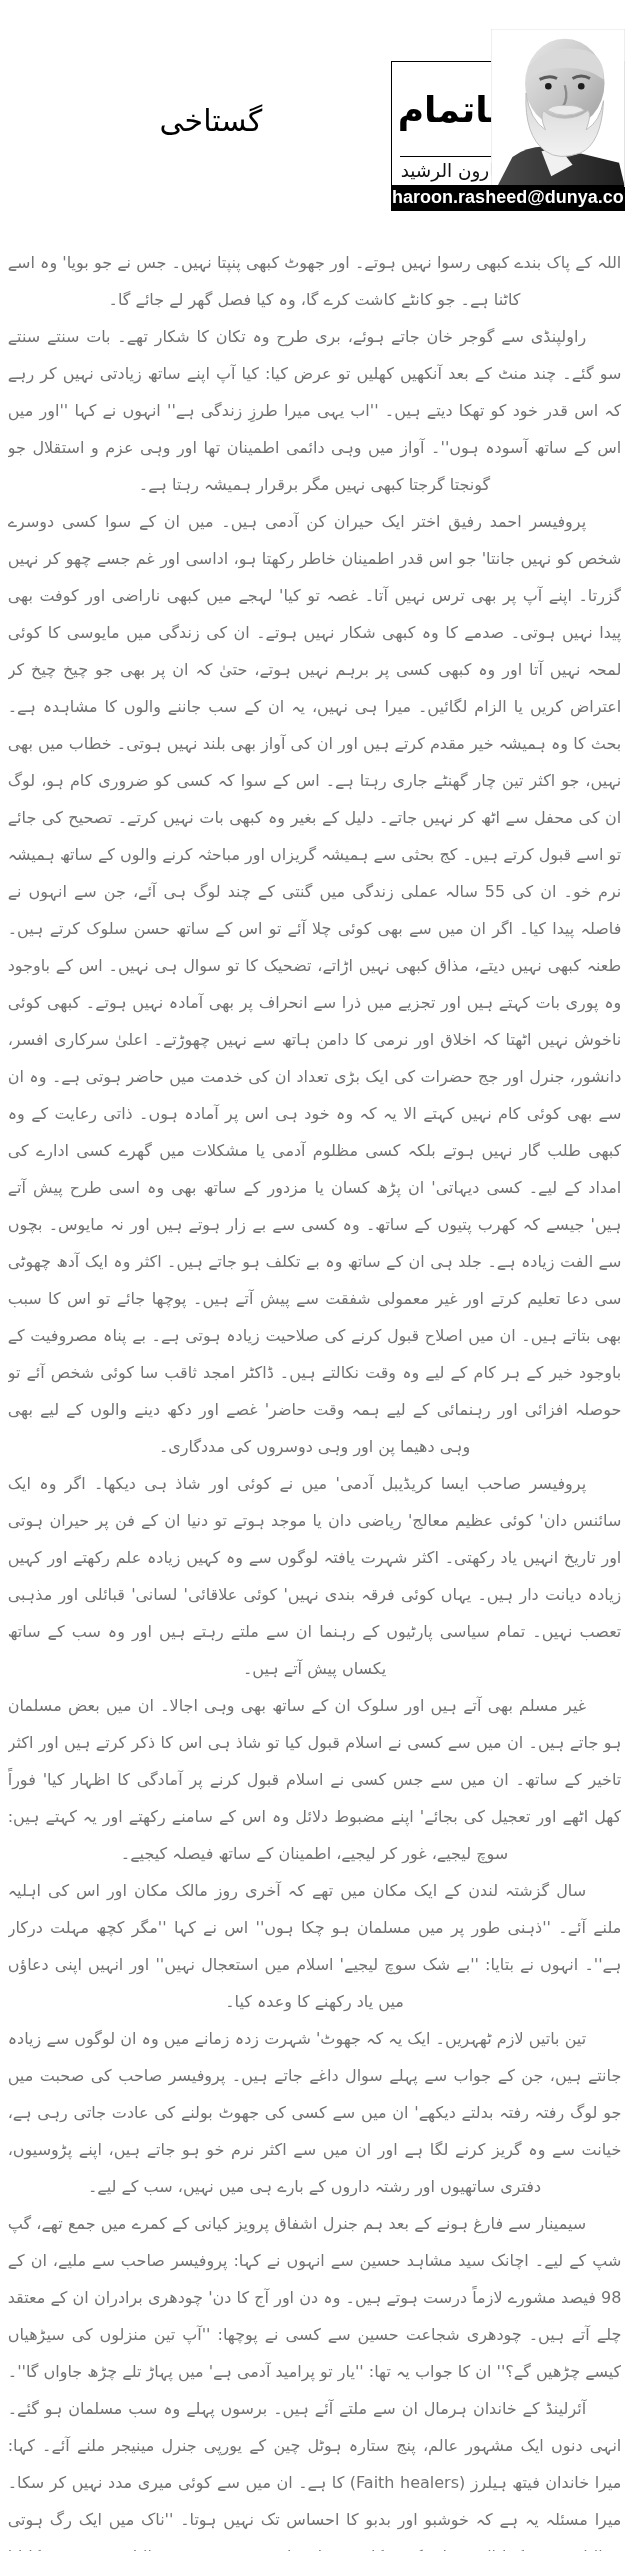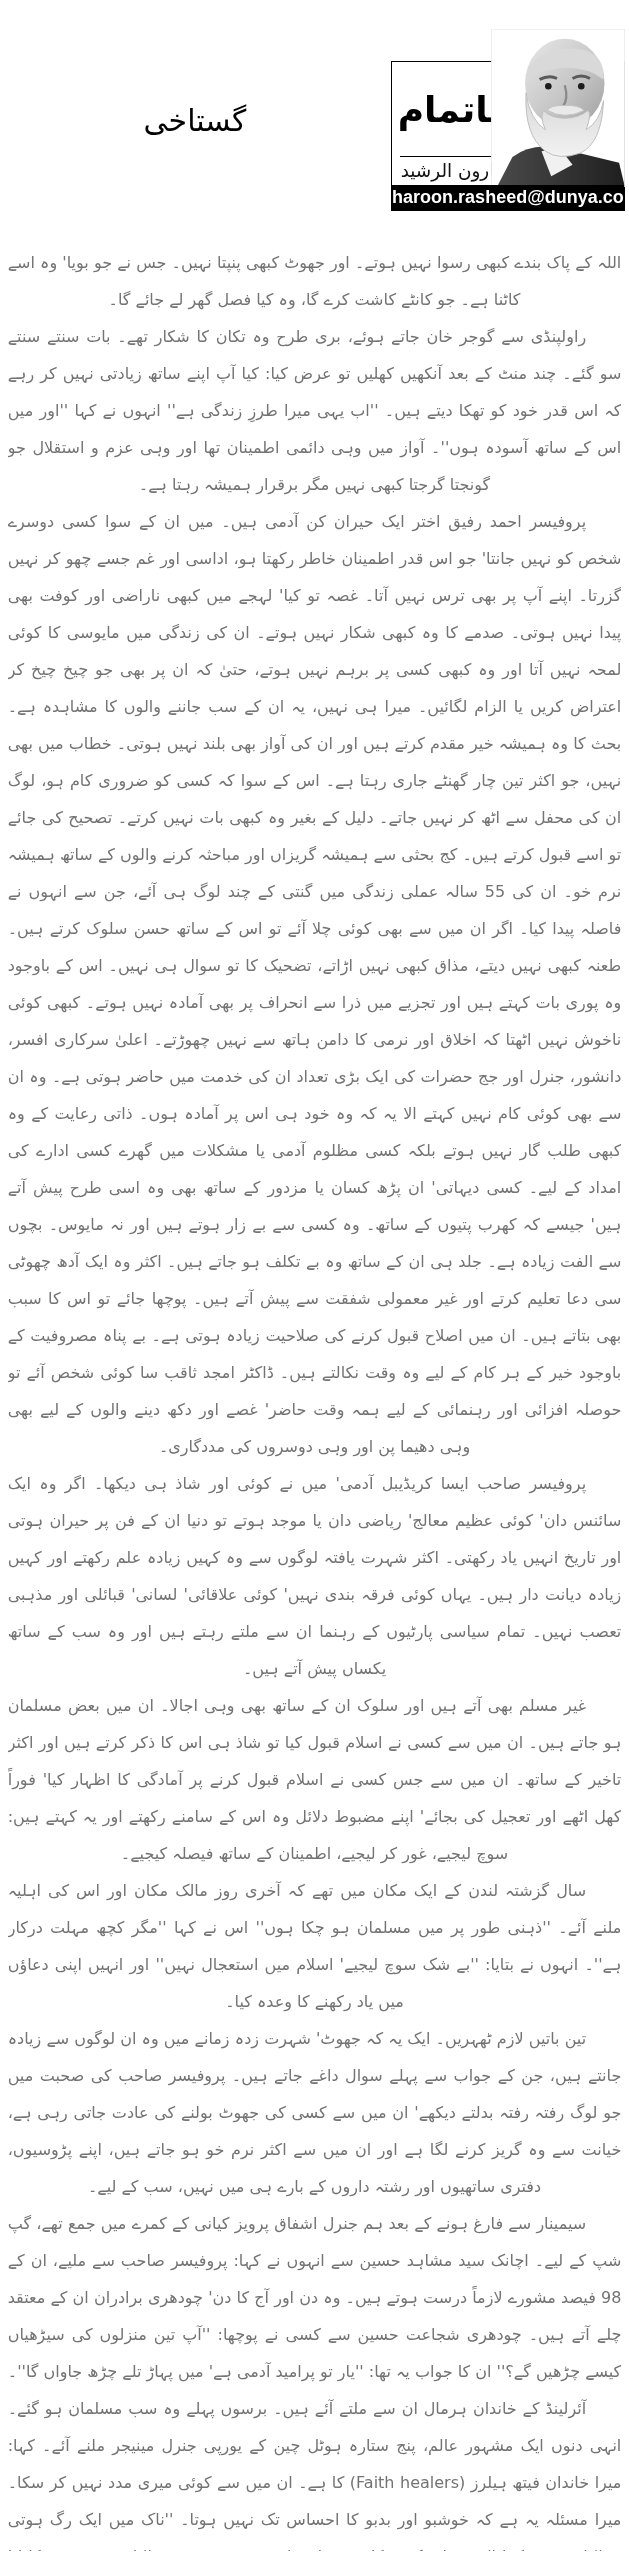--- a/index.html
+++ b/index.html
@@ -7,21 +7,21 @@
     position:relative;
     width:629px;height:2576px;
     background:#ffffff;
     color:#141414;
     font-family:"DejaVu Sans",sans-serif;
     overflow:hidden;
     direction:rtl;
   }
   
   .headline{
-    position:absolute;top:103px;left:50px;width:290px;
+    position:absolute;top:103px;left:66px;width:290px;
     text-align:center;
     font-size:30px;font-weight:500;color:#000;
     font-family:"DejaVu Sans",sans-serif;
   }
   
   .masthead{
     position:absolute;top:61px;right:3.9px;width:234px;height:150px;
     border:1.9px solid #000;box-sizing:border-box;background:#fff;
   }
   .logo{

